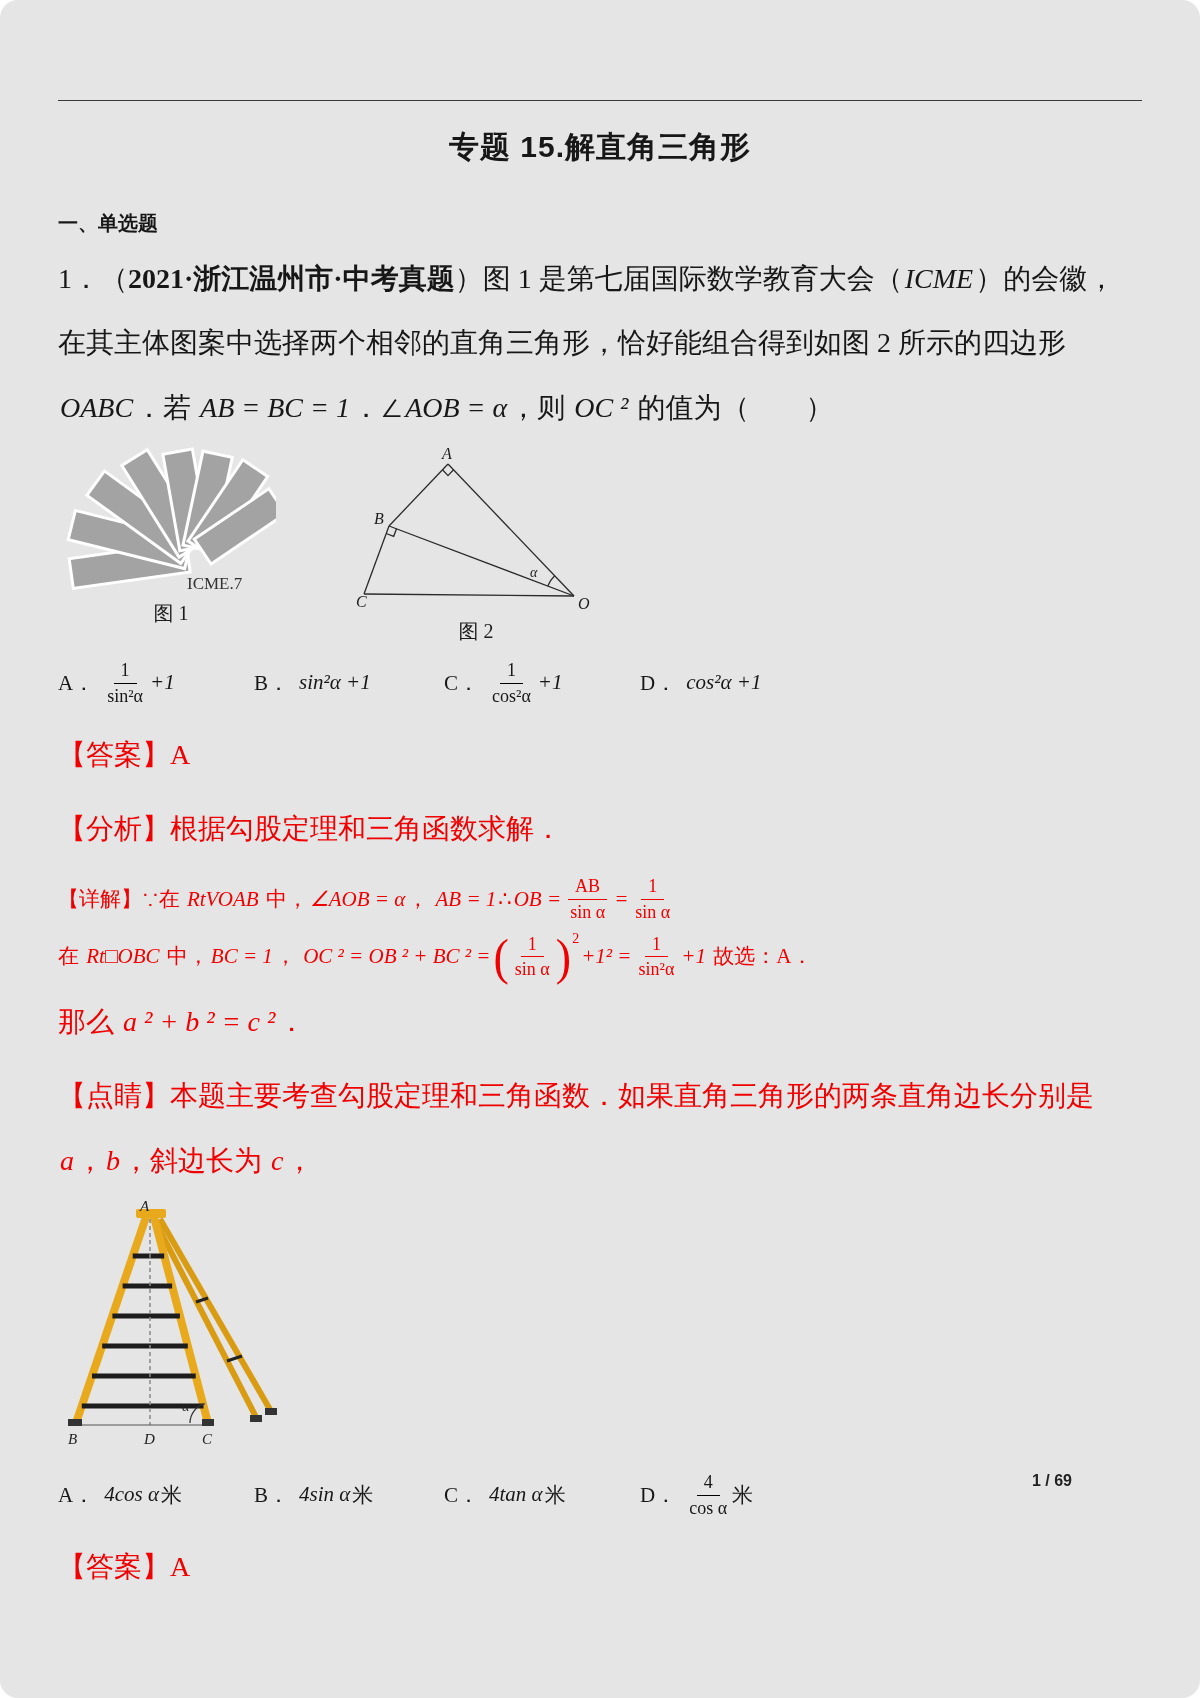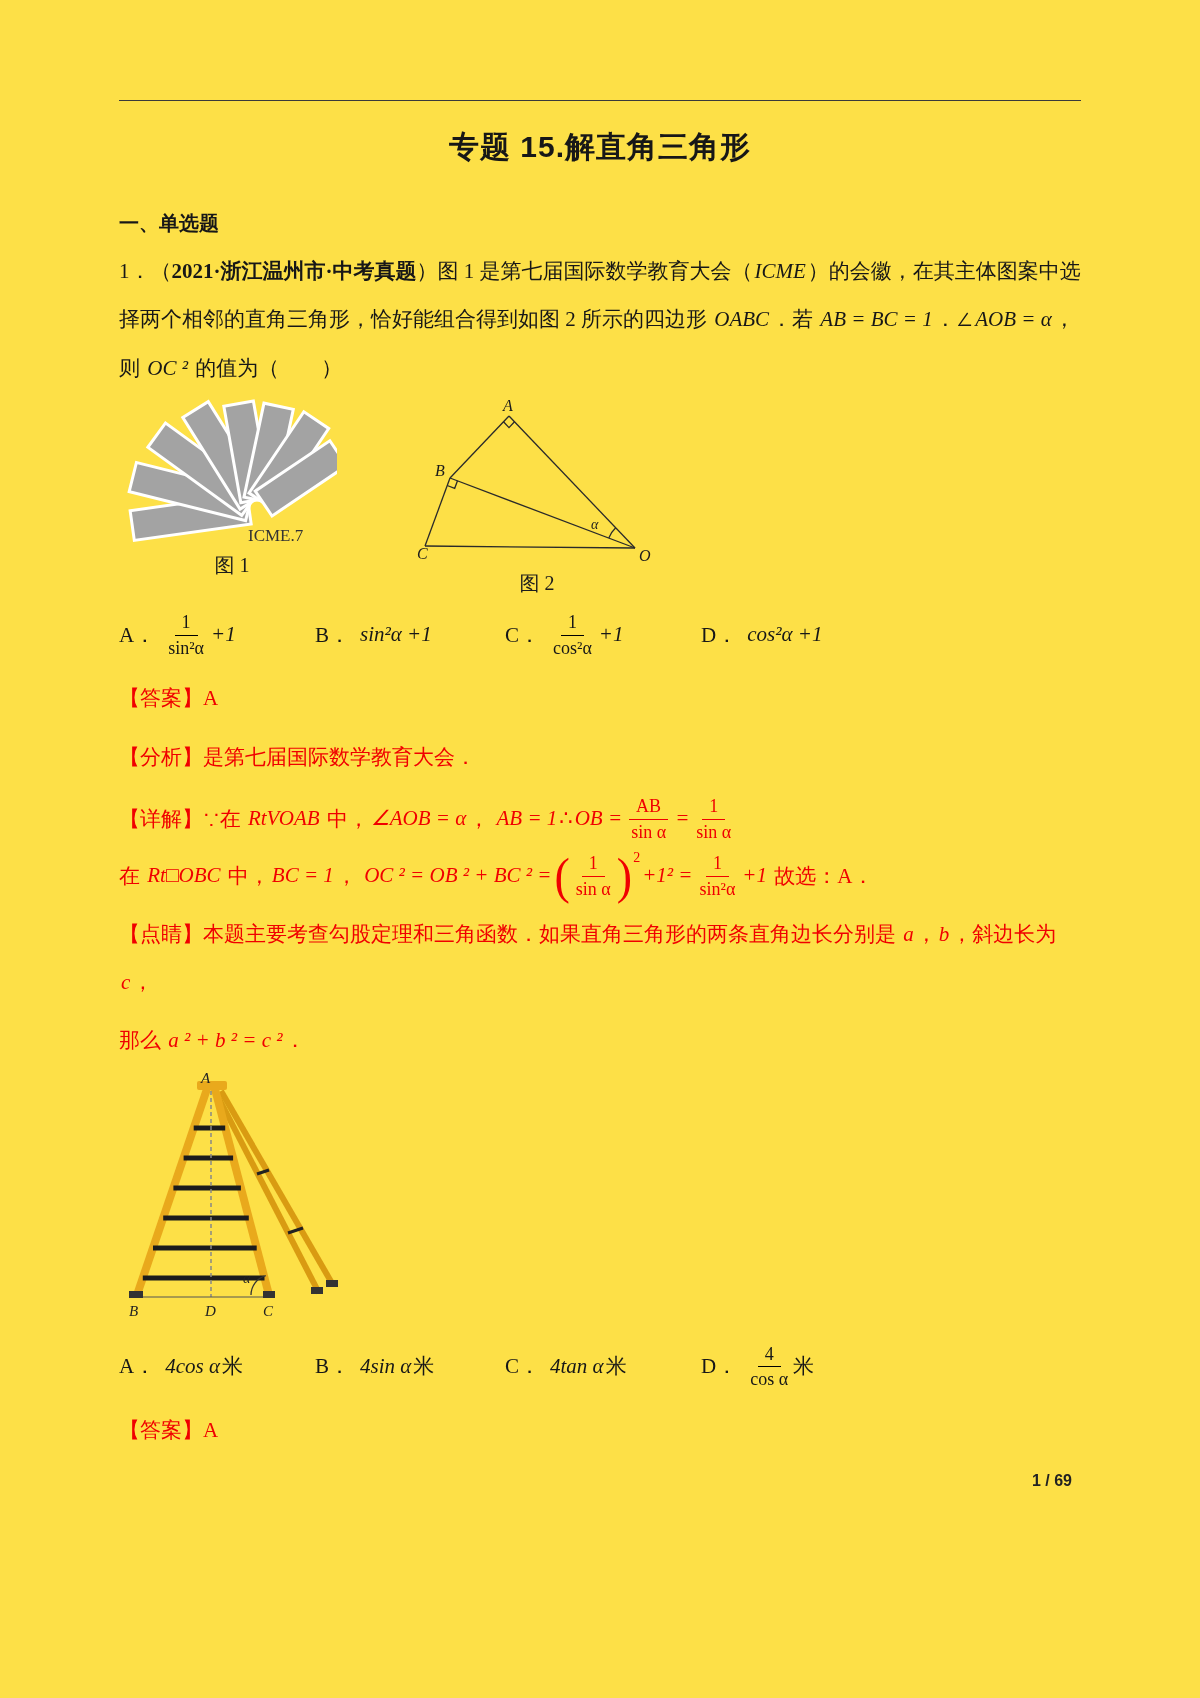--- a/index.html
+++ b/index.html
@@ -1,40 +1,41 @@
 <!DOCTYPE html>
 <html><head>
 <meta charset="utf-8">
 <style>
   * { margin:0; padding:0; box-sizing:border-box; }
   html,body { background:#ffffff; }
   .page {
     position:relative;
     width:1200px; height:1698px;
     margin:0 auto;
-    background:#fde047;
+    background:#e5e5e5;
     font-family:"Liberation Serif", serif;
     color:#171717;
-    padding:0 119px;
+    padding:0 58px;
     overflow:hidden;
+    border-radius:18px;
   }
   .top-rule { border-top:1.6px solid #3a3a3a; margin-top:100px; }
   .title {
     margin-top:26px;
     text-align:center;
     font-size:30px; font-weight:700;
     font-family:"Liberation Sans", sans-serif;
     letter-spacing:1px;
   }
   .section {
     margin-top:42px;
     font-size:20px; font-weight:700;
     font-family:"Liberation Sans", sans-serif;
   }
-  .para { font-size:21px; line-height:2.3; margin-top:10px; }
+  .para { font-size:28px; line-height:2.3; margin-top:10px; }
   .src { font-weight:700; }
   .m { font-family:"Liberation Serif", serif; font-style:italic; padding:0 2px; }
   .red { color:#f00000; }
   .tag { font-family:"Liberation Sans", sans-serif; font-weight:400; }
 
   .figures-row { display:flex; align-items:flex-start; margin:6px 0 0 8px; }
   .figure-block { display:flex; flex-direction:column; align-items:center; }
   .figure-block.second { margin-left:80px; }
   .fig-caption { font-size:20px; margin-top:4px; color:#1c1c1c; }
 
@@ -141,21 +142,21 @@
       <span class="m">+1</span>
     </div>
     <div class="opt">
       <span class="opt-label">D．</span>
       <span class="m">cos²α +1</span>
     </div>
   </div>
 
   <p class="para red mt16"><span class="tag">【答案】</span><span>A</span></p>
 
-  <p class="para red"><span class="tag">【分析】</span><span>是第七届国际数学教育大会．</span></p>
+  <p class="para red"><span class="tag">【分析】</span><span>根据勾股定理和三角函数求解．</span></p>
 
   <div class="fline red mt14">
     <span class="tag">【详解】</span>
     <span>∵在 </span>
     <span class="m">RtVOAB</span>
     <span> 中，</span>
     <span class="m">∠AOB = α</span>
     <span>， </span>
     <span class="m">AB = 1</span>
     <span>∴</span>
@@ -189,22 +190,22 @@
     </span>
     <span class="m">+1² =</span>
     <span class="frac">
       <span class="num">1</span>
       <span class="den">sin²α</span>
     </span>
     <span class="m">+1 </span>
     <span>故选：A．</span>
   </div>
 
+  <p class="para red"><span>那么 </span><span class="m">a ² + b ² = c ²</span><span>．</span></p>
   <p class="para red mt10"><span class="tag">【点睛】</span><span>本题主要考查勾股定理和三角函数．如果直角三角形的两条直角边长分别是 </span><span class="m">a</span><span>，</span><span class="m">b</span><span>，斜边长为 </span><span class="m">c</span><span>，</span></p>
-  <p class="para red"><span>那么 </span><span class="m">a ² + b ² = c ²</span><span>．</span></p>
 
 
   <div style="margin:8px 0 0 2px;">
     <svg width="230" height="250" viewBox="0 0 230 250">
       <line x1="92" y1="14" x2="198" y2="220" stroke="#d99b12" stroke-width="6"></line>
       <line x1="100" y1="18" x2="212" y2="212" stroke="#d99b12" stroke-width="6"></line>
       <line x1="136" y1="101" x2="148" y2="97" stroke="#222" stroke-width="3"></line>
       <line x1="167" y1="160" x2="182" y2="155" stroke="#222" stroke-width="3"></line>
       <line x1="86" y1="16" x2="16" y2="222" stroke="#e9a91c" stroke-width="8"></line>
       <line x1="94" y1="16" x2="148" y2="222" stroke="#e9a91c" stroke-width="8"></line>

